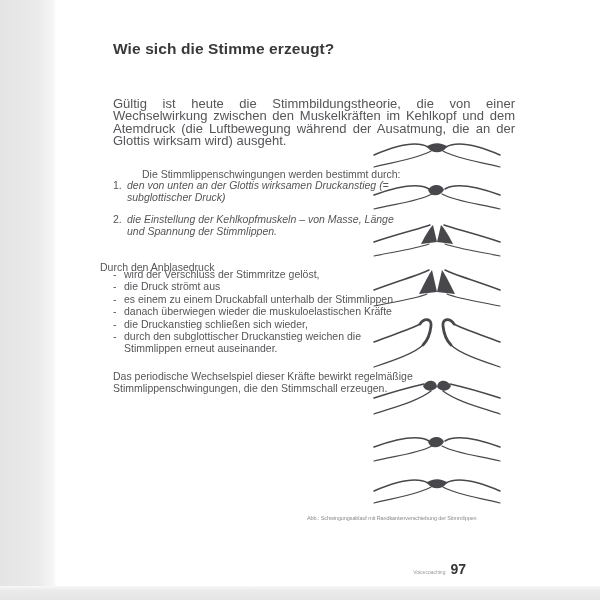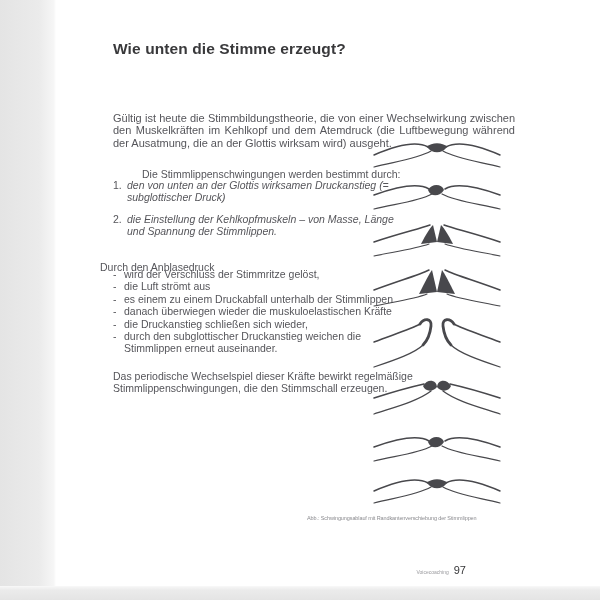--- a/index.html
+++ b/index.html
@@ -15,22 +15,22 @@
   }
   .edge-bottom {
     position:absolute; left:0; top:586px; width:600px; height:14px;
     background:linear-gradient(to top,#e4e4e4 0%,#ebebeb 70%,#f6f6f6 96%,#ffffff 100%);
   }
   .page-title {
     position:absolute; left:113px; top:30px; width:420px;
     font-size:15.5px; font-weight:700; color:#39393b; letter-spacing:.1px;
   }
   .intro-par {
-    position:absolute; left:113px; top:101px; width:402px;
-    font-size:11px; line-height:12.3px; color:#55555a;
+    position:absolute; left:113px; top:85px; width:402px;
+    font-size:13px; line-height:12.3px; color:#55555a;
     text-align:justify;
   }
   .list-intro {
     position:absolute; left:113px; top:157px; width:300px;
     font-size:10.5px; line-height:12.3px;padding-left:29px;
   }
   .num-items { position:absolute; left:113px; top:179px; width:300px; }
   .num-item { display:flex; margin-bottom:9px; font-size:10.5px; line-height:12.3px; }
   .num-item .num { width:14px; flex:0 0 14px; }
   .num-item .txt { flex:1;font-style:italic; }
@@ -53,29 +53,29 @@
   .figure-col svg { display:block; }
   .figure-caption {
     position:absolute; left:307px; top:509px; width:200px;
     font-size:5.5px; letter-spacing:-0.1px; color:#8b8b8f;
   }
   .footer {
     position:absolute; left:336px; top:560px; width:130px;
     text-align:right; white-space:nowrap;
   }
   .footer .label { font-size:5px; color:#9a9a9e; margin-right:5px; }
-  .footer .pnum { font-size:11px; font-weight:400; color:#363638; }
+  .footer .pnum { font-size:14px; font-weight:700; color:#363638; }
 </style>
 </head>
 <body>
 
 <div class="edge-left"></div>
 <div class="edge-bottom"></div>
 
-<h1 class="page-title">Wie unten die Stimme erzeugt?</h1>
+<h1 class="page-title">Wie sich die Stimme erzeugt?</h1>
 
 <p class="intro-par">Gültig ist heute die Stimmbildungstheorie, die von einer Wechselwirkung zwischen den Muskelkräften im Kehlkopf und dem Atemdruck (die Luftbewegung während der Ausatmung, die an der Glottis wirksam wird) ausgeht.</p>
 
 <p class="list-intro">Die Stimmlippenschwingungen werden bestimmt durch:</p>
 
 <div class="num-items">
   <div class="num-item">
     <span class="num">1.</span>
     <span class="txt">den von unten an der Glottis wirksamen Druckanstieg (= subglottischer Druck)</span>
   </div>
@@ -87,21 +87,21 @@
 
 <p class="subhead">Durch den Anblasedruck</p>
 
 <div class="bullets">
   <div class="bullet-item">
     <span class="mark">-</span>
     <span class="txt">wird der Verschluss der Stimmritze gelöst,</span>
   </div>
   <div class="bullet-item">
     <span class="mark">-</span>
-    <span class="txt">die Luft strömt aus</span>
+    <span class="txt">die Druck strömt aus</span>
   </div>
   <div class="bullet-item">
     <span class="mark">-</span>
     <span class="txt">es einem zu einem Druckabfall unterhalb der Stimmlippen</span>
   </div>
   <div class="bullet-item">
     <span class="mark">-</span>
     <span class="txt">danach überwiegen wieder die muskuloelastischen Kräfte</span>
   </div>
   <div class="bullet-item">

